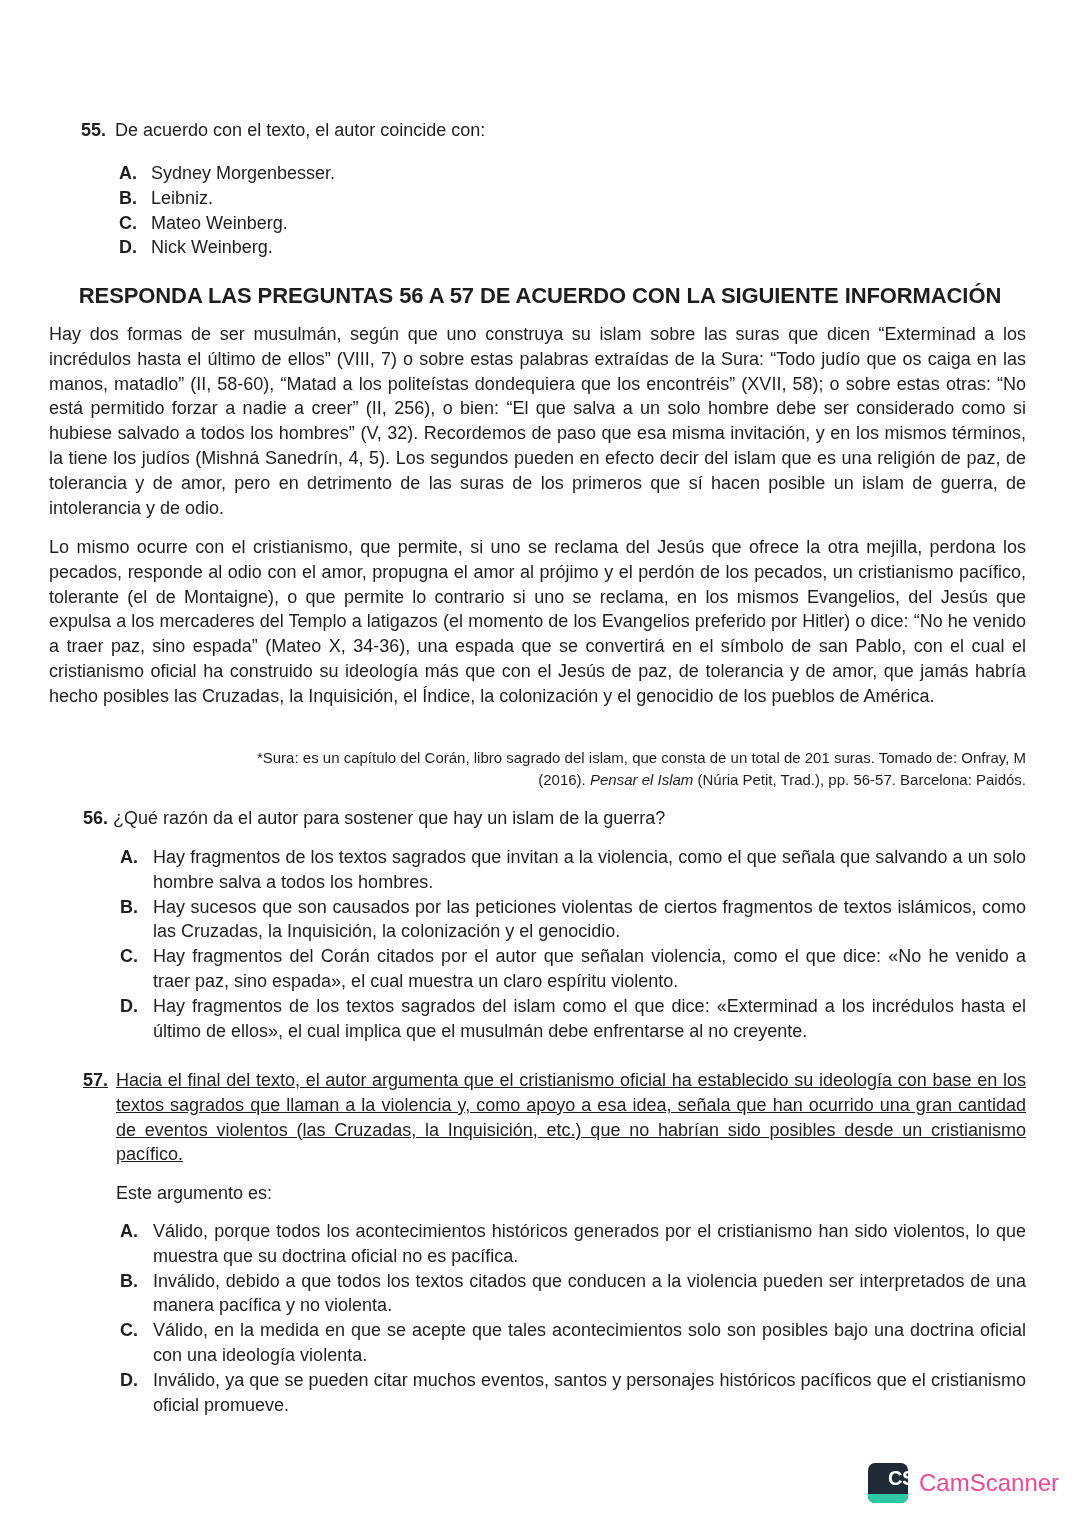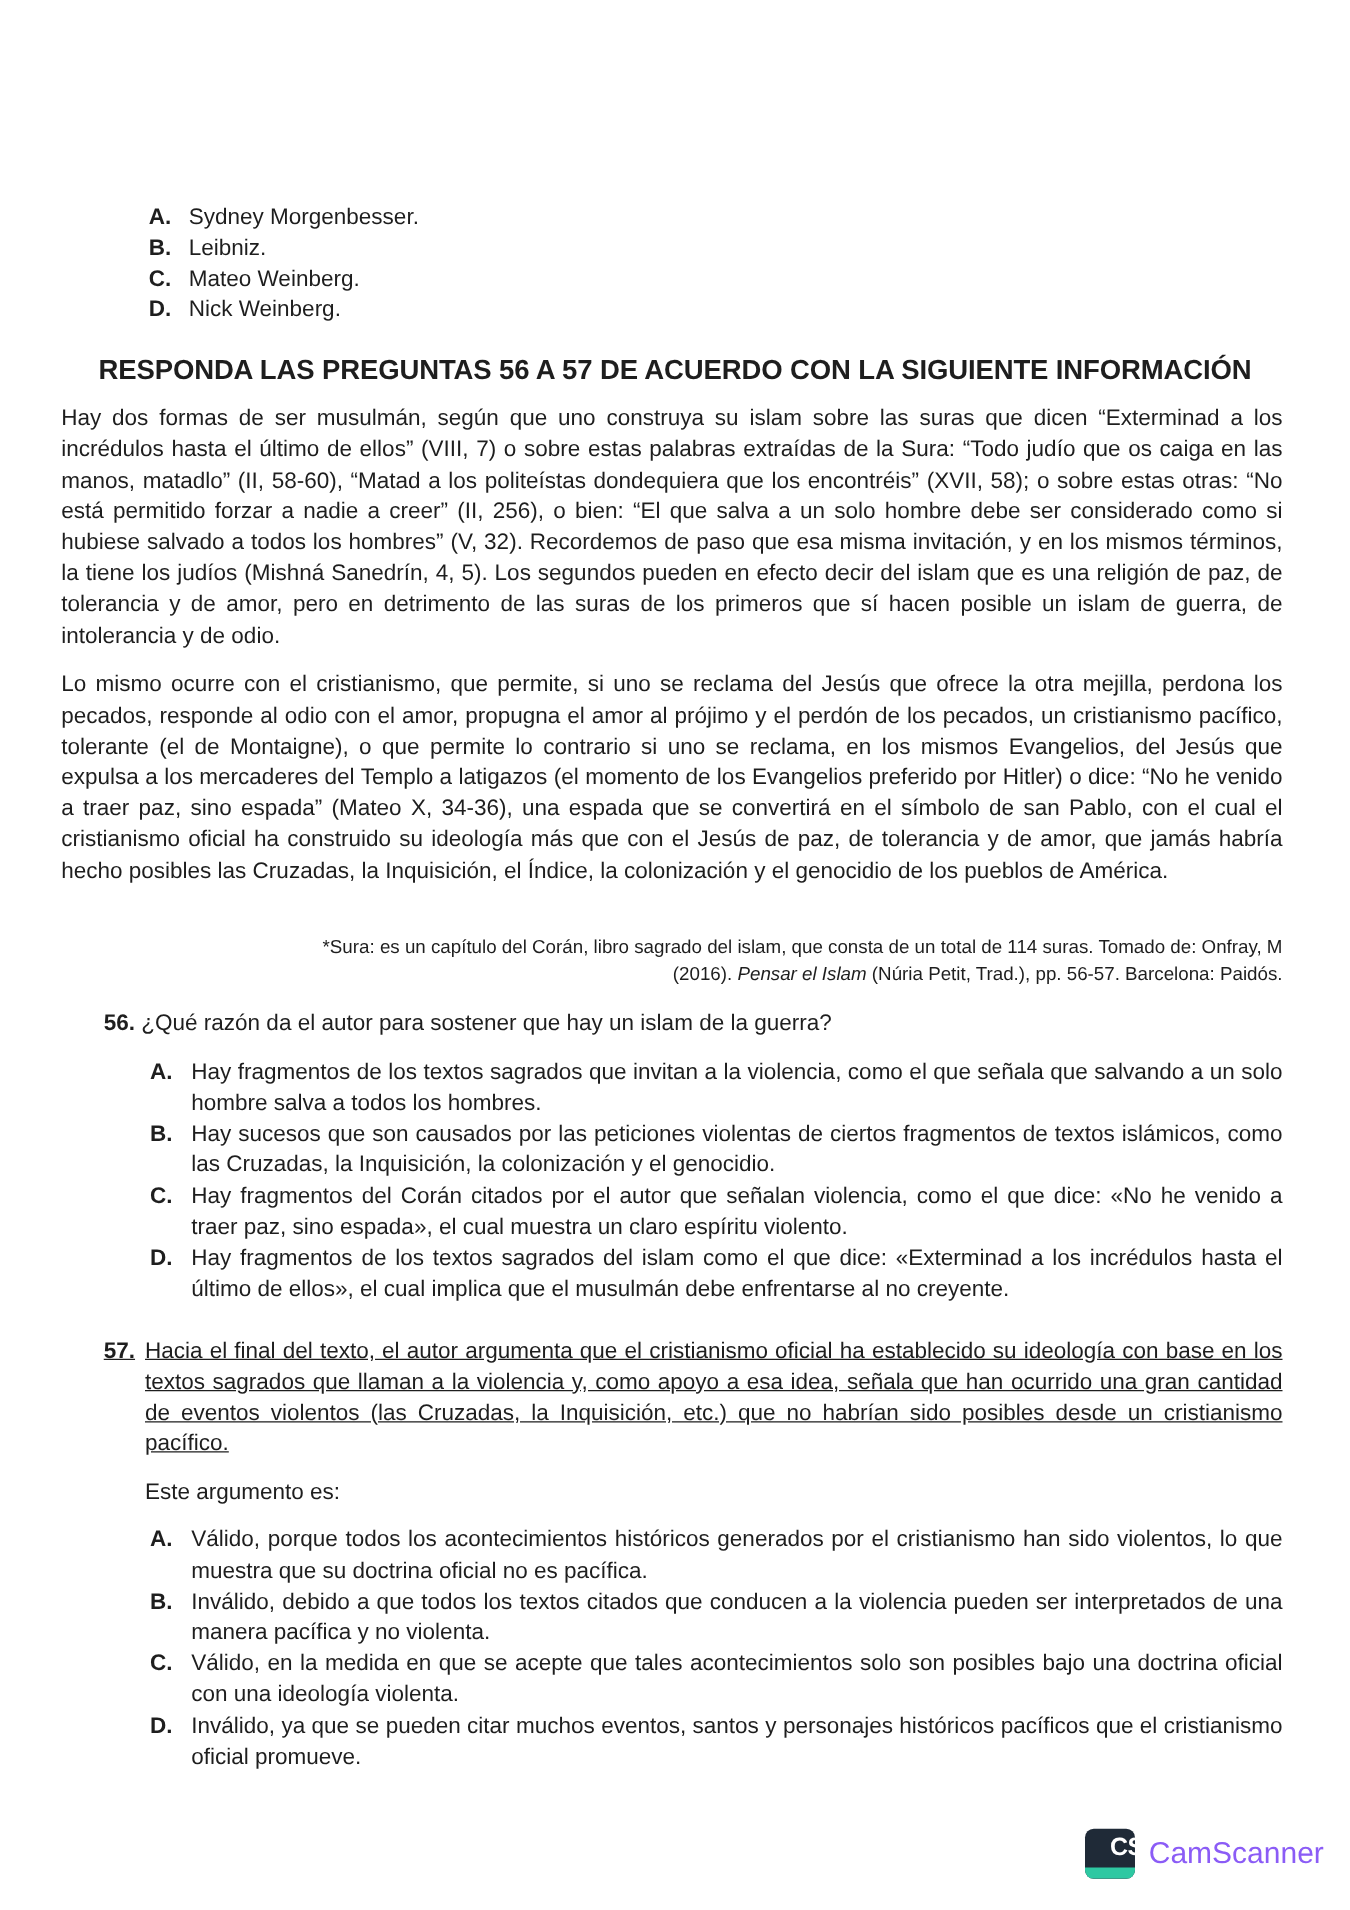--- a/index.html
+++ b/index.html
@@ -15,27 +15,31 @@
   .opt .letter { font-weight: bold; flex: 0 0 auto; }
   .opt .text { flex: 1 1 auto; }
   .heading { position: absolute; left: 0; width: 1080px; top: 283px; text-align: center; font-weight: bold; font-size: 22px; letter-spacing: -0.1px; }
   .para { position: absolute; left: 49px; width: 977px; font-size: 18px; line-height: 24.8px; text-align: justify; }
   .note { position: absolute; left: 80px; width: 946px; top: 747px; font-size: 15px; line-height: 22px; text-align: right; }
   .note em { font-style: italic; }
   .cs { position: absolute; left: 868px; top: 1463px; display: flex; align-items: center; }
   .cs-logo { width: 40px; height: 40px; border-radius: 7px; background: #1f2a37; position: relative; overflow: hidden; }
   .cs-logo .band { position: absolute; left: 0; right: 0; bottom: 0; height: 9px; background: #2ec8a2; }
   .cs-logo .cs-text { position: absolute; left: 0; right: 0; top: 4px; text-align: center; color: #fff; font-weight: bold; font-size: 20px; letter-spacing: -0.5px; margin-left: 20px; }
-  .cs-name { margin-left: 11px; font-size: 24px; color: #8b5cf6; }
+  .cs-name { margin-left: 11px; font-size: 24px; color: #ec4899; }
 </style>
 </head>
 <body>
 
 <div class="page">
 
+  <div class="q-stem" style="left:81px; top:118px;">
+    <span class="q-num">55.</span>
+    <span style="margin-left:4px;">De acuerdo con el texto, el autor coincide con:</span>
+  </div>
   <div class="opts" style="left:119px; top:161px; width:400px;">
     <div class="opt">
         <span class="letter" style="width:32px;">A.</span>
         <span class="text">Sydney Morgenbesser.</span>
       </div>
     <div class="opt">
         <span class="letter" style="width:32px;">B.</span>
         <span class="text">Leibniz.</span>
       </div>
     <div class="opt">
@@ -47,21 +51,21 @@
         <span class="text">Nick Weinberg.</span>
       </div>
   </div>
 
   <div class="heading">RESPONDA LAS PREGUNTAS 56 A 57 DE ACUERDO CON LA SIGUIENTE INFORMACIÓN</div>
 
   <div class="para" style="top:322px;">Hay dos formas de ser musulmán, según que uno construya su islam sobre las suras que dicen “Exterminad a los incrédulos hasta el último de ellos” (VIII, 7) o sobre estas palabras extraídas de la Sura: “Todo judío que os caiga en las manos, matadlo” (II, 58-60), “Matad a los politeístas dondequiera que los encontréis” (XVII, 58); o sobre estas otras: “No está permitido forzar a nadie a creer” (II, 256), o bien: “El que salva a un solo hombre debe ser considerado como si hubiese salvado a todos los hombres” (V, 32). Recordemos de paso que esa misma invitación, y en los mismos términos, la tiene los judíos (Mishná Sanedrín, 4, 5). Los segundos pueden en efecto decir del islam que es una religión de paz, de tolerancia y de amor, pero en detrimento de las suras de los primeros que sí hacen posible un islam de guerra, de intolerancia y de odio.</div>
   <div class="para" style="top:535px;">Lo mismo ocurre con el cristianismo, que permite, si uno se reclama del Jesús que ofrece la otra mejilla, perdona los pecados, responde al odio con el amor, propugna el amor al prójimo y el perdón de los pecados, un cristianismo pacífico, tolerante (el de Montaigne), o que permite lo contrario si uno se reclama, en los mismos Evangelios, del Jesús que expulsa a los mercaderes del Templo a latigazos (el momento de los Evangelios preferido por Hitler) o dice: “No he venido a traer paz, sino espada” (Mateo X, 34-36), una espada que se convertirá en el símbolo de san Pablo, con el cual el cristianismo oficial ha construido su ideología más que con el Jesús de paz, de tolerancia y de amor, que jamás habría hecho posibles las Cruzadas, la Inquisición, el Índice, la colonización y el genocidio de los pueblos de América.</div>
 
   <div class="note">
-    <div>*Sura: es un capítulo del Corán, libro sagrado del islam, que consta de un total de 114 suras. Tomado de: Onfray, M</div>
+    <div>*Sura: es un capítulo del Corán, libro sagrado del islam, que consta de un total de 201 suras. Tomado de: Onfray, M</div>
     <div><span>(2016). </span><em>Pensar el Islam</em><span> (Núria Petit, Trad.), pp. 56-57. Barcelona: Paidós.</span></div>
   </div>
 
   <div class="q-stem" style="left:83px; top:806px;">
     <span class="q-num">56.</span>
     <span>¿Qué razón da el autor para sostener que hay un islam de la guerra?</span>
   </div>
   <div class="opts" style="left:120px; top:845px; width:906px;">
     <div class="opt">
         <span class="letter" style="width:33px;">A.</span>

